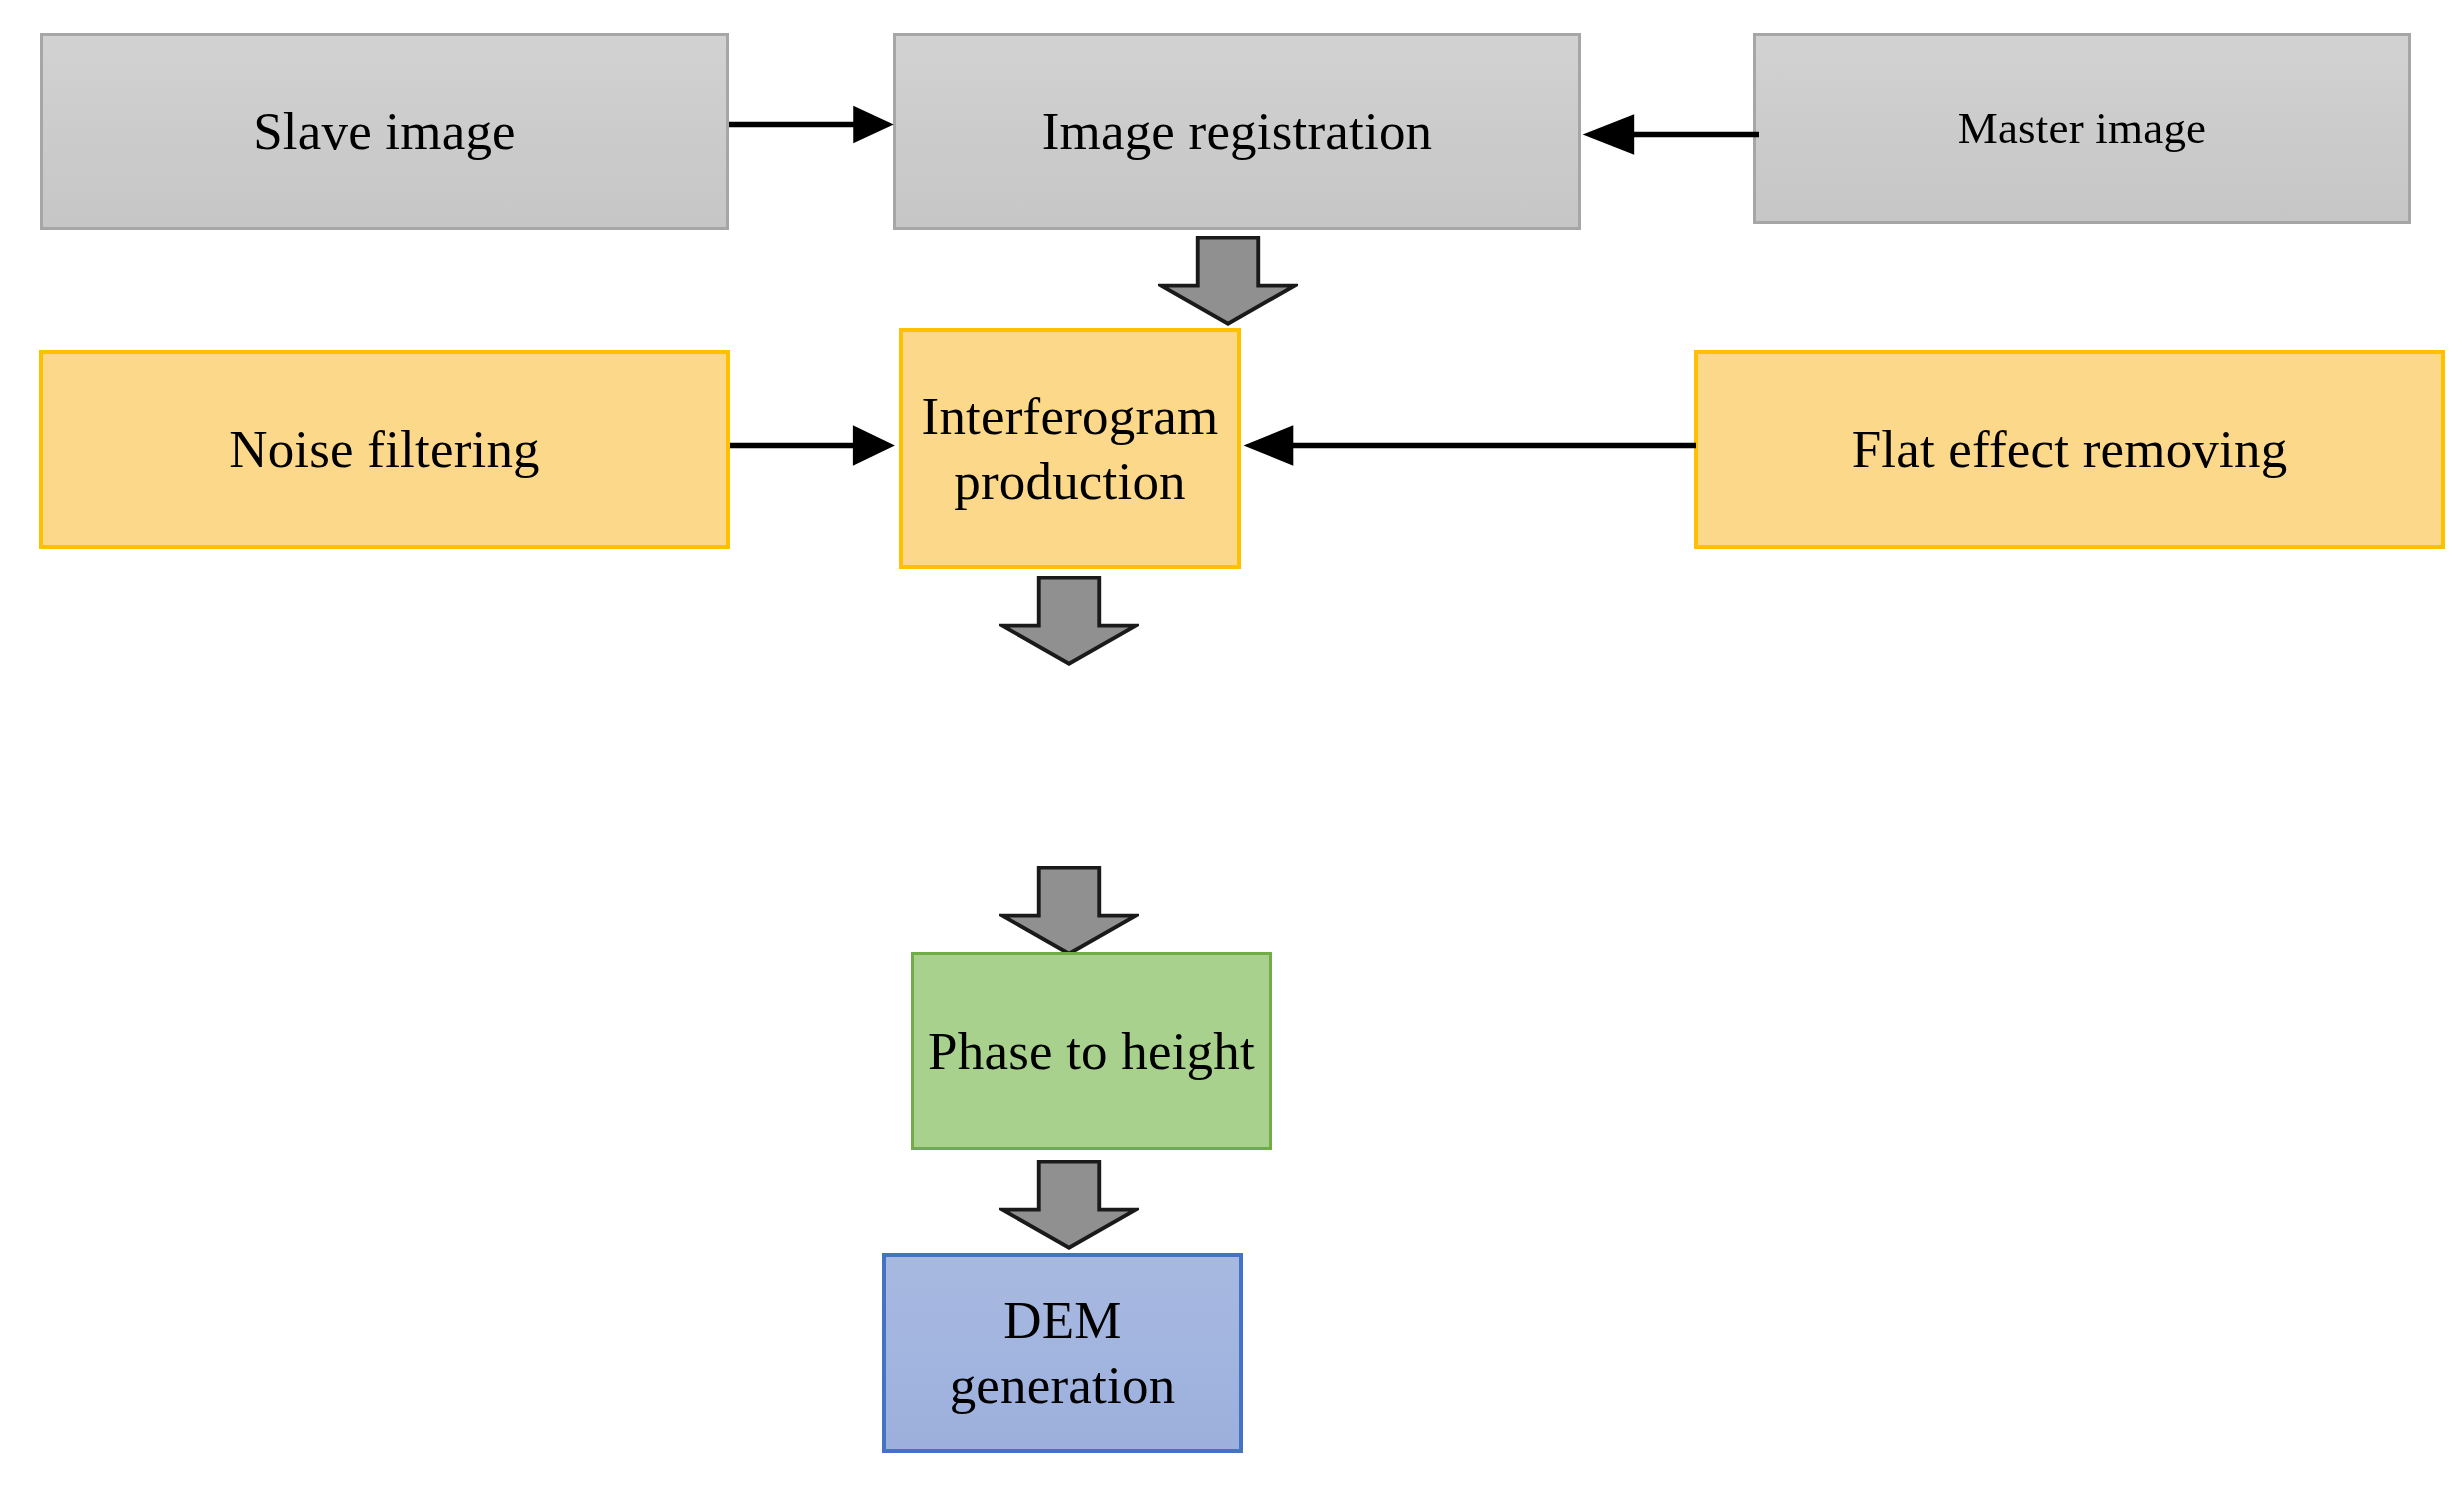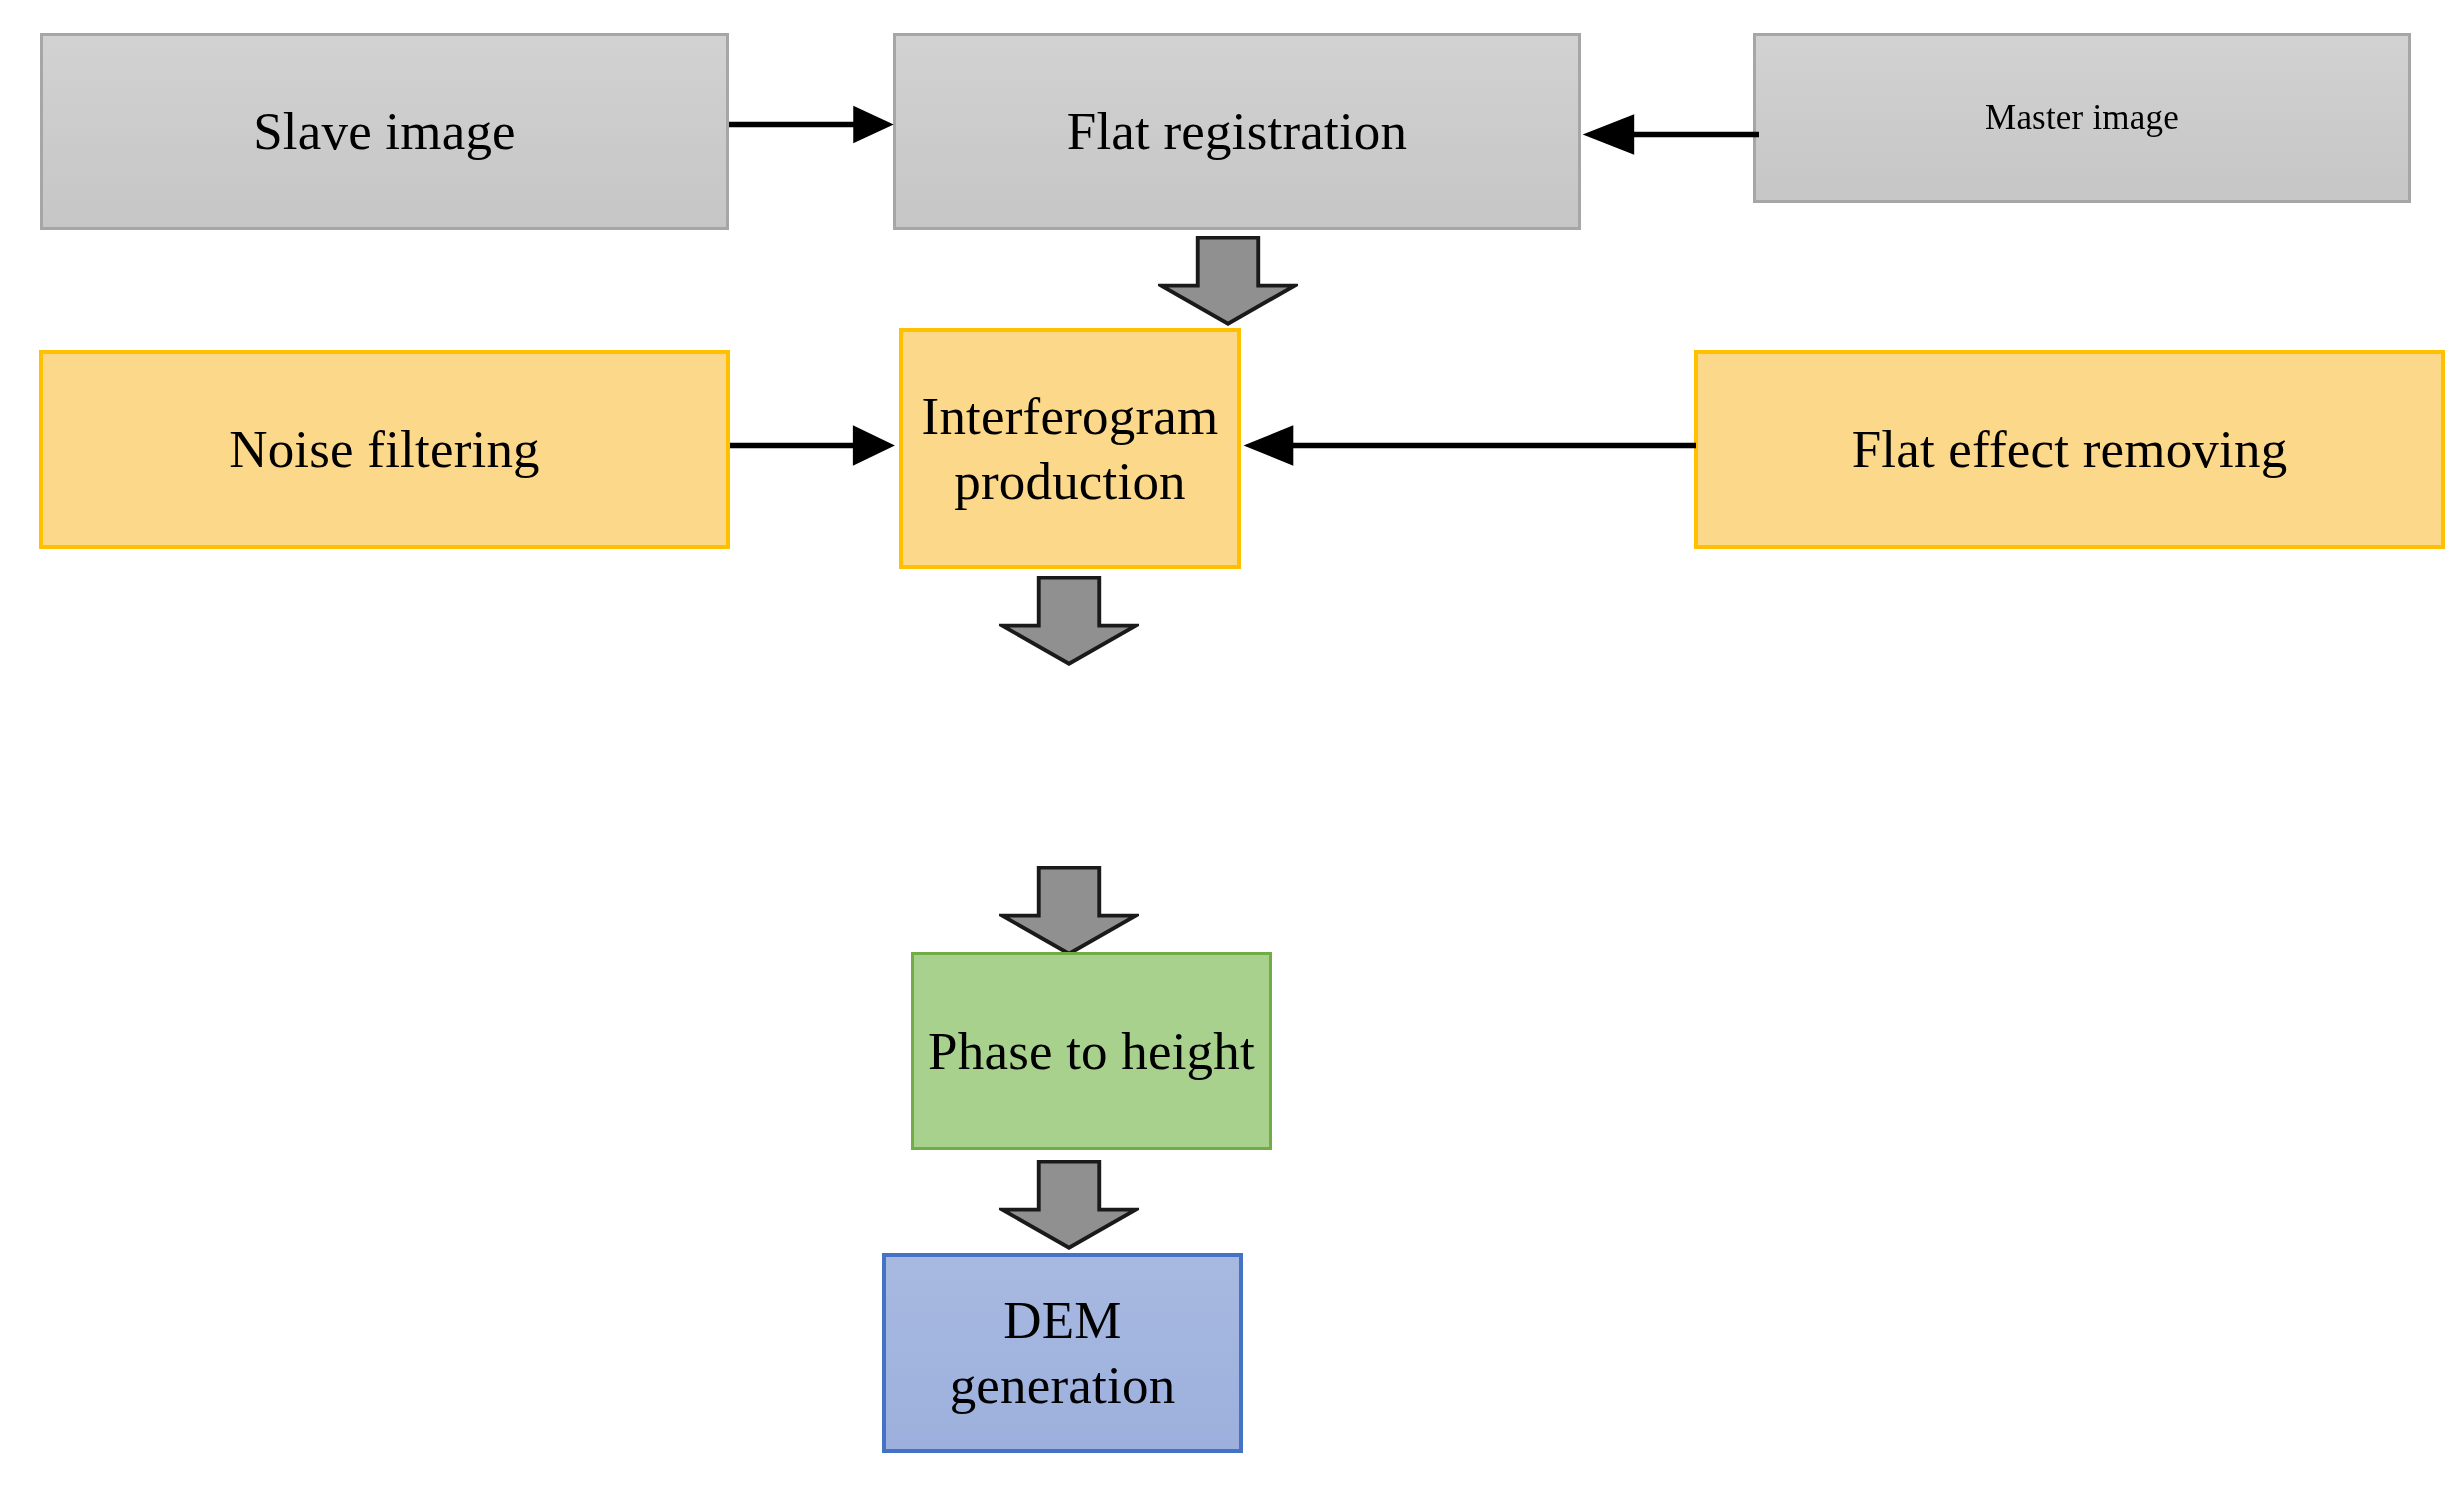--- a/index.html
+++ b/index.html
@@ -81,24 +81,24 @@
 </head>
 <body>
 
 <div id="canvas">
 
   <div class="node grey" style="left:40px; top:33px; width:689px; height:197px; font-size:53px;">
     <span class="label">Slave image</span>
   </div>
 
   <div class="node grey" style="left:893px; top:33px; width:688px; height:197px; font-size:53px;">
-    <span class="label">Flat registration</span>
+    <span class="label">Image registration</span>
   </div>
 
-  <div class="node grey" style="left:1753px; top:33px; width:658px; height:170px; font-size:35px;">
+  <div class="node grey" style="left:1753px; top:33px; width:658px; height:191px; font-size:45px;">
     <span class="label">Master image</span>
   </div>
 
   <div class="thinarrow" style="left:729px; top:101px; width:167px; height:47px;">
     <svg width="167" height="47" viewBox="0 0 215 60">
       <line x1="0" y1="30" x2="168" y2="30" stroke="#000000" stroke-width="7"></line>
       <polygon points="160,6 212,30 160,54" fill="#000000"></polygon>
     </svg>
   </div>
 

